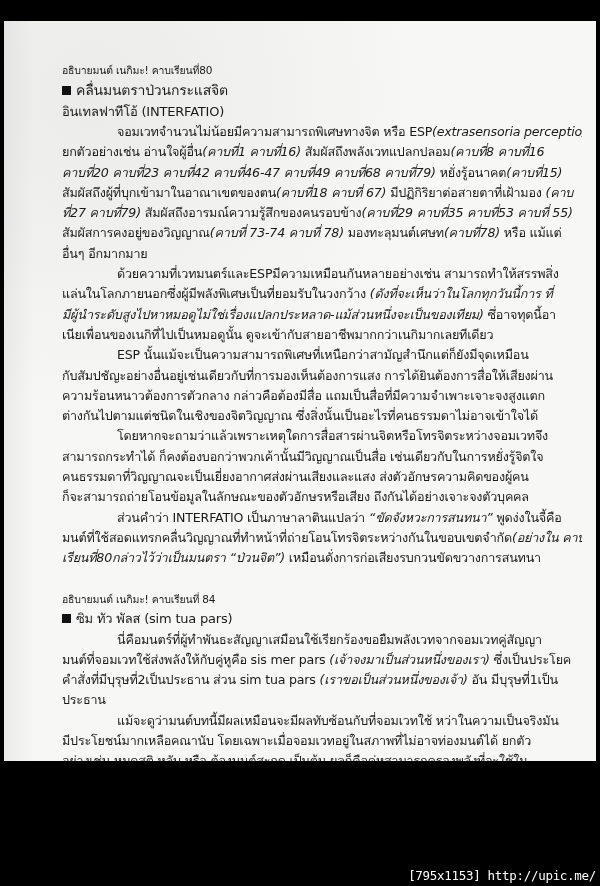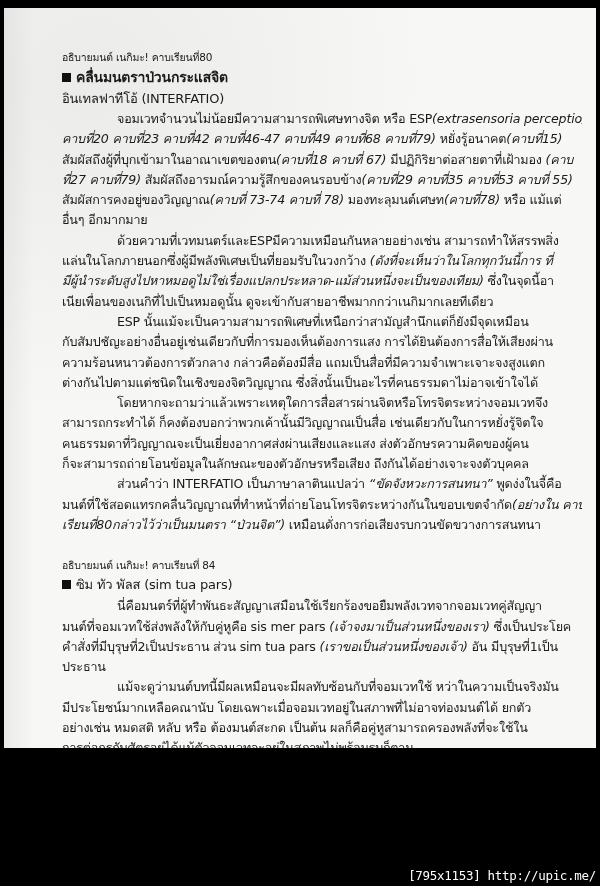--- a/index.html
+++ b/index.html
@@ -10,21 +10,21 @@
     body {
       width: 600px;
       height: 886px;
       position: relative;
       overflow: hidden;
       font-family: "DejaVu Sans", sans-serif;
     }
     .page {
       position: absolute;
       left: 4px;
-      top: 8px;
+      top: 21px;
       width: 592px;
       height: 740px;
       background: #f7f7f5;
       background-image:
         radial-gradient(circle at 15% 10%, rgba(200,200,200,0.25) 0, rgba(255,255,255,0) 40%),
         linear-gradient(to right, rgba(210,210,210,0.35) 0, rgba(255,255,255,0) 30px);
       overflow: hidden;
     }
     .content {
       position: absolute;
@@ -36,21 +36,21 @@
       line-height: 20.3px;
       letter-spacing: -0.2px;
     }
     .caption {
       font-size: 10.5px;
       line-height: 16px;
       height: 16px;
       margin-bottom: 2px;
     }
     .heading {
-      font-weight: bold;
+      font-weight: normal;
       font-size: 14px;
       line-height: 20px;
       height: 21px;
     }
     .heading.light {
       font-weight: normal;
       font-size: 13px;
     }
     .subheading {
       font-size: 13px;
@@ -113,30 +113,31 @@
   <div class="content" id="content">
 
     <div class="caption">อธิบายมนต์ เนกิมะ! คาบเรียนที่80</div>
     <div class="heading">
       <span class="bullet"></span><span>คลื่นมนตราป่วนกระแสจิต</span>
     </div>
     <div class="subheading">อินเทลฟาทีโอ้ (INTERFATIO)</div>
 
     <div>
         <div class="line indent"><span>จอมเวทจำนวนไม่น้อยมีความสามารถพิเศษทางจิต หรือ ESP</span><span class="it">(extrasensoria perceptio)</span></div>
+        <div class="line"><span>ยกตัวอย่างเช่น อ่านใจผู้อื่น</span><span class="it">(คาบที่1 คาบที่16)</span><span>  สัมผัสถึงพลังเวทแปลกปลอม</span><span class="it">(คาบที่8 คาบที่16</span></div>
         <div class="line"><span class="it">คาบที่20 คาบที่23 คาบที่42 คาบที่46-47 คาบที่49 คาบที่68 คาบที่79)</span><span> หยั่งรู้อนาคต</span><span class="it">(คาบที่15)</span></div>
         <div class="line"><span>สัมผัสถึงผู้ที่บุกเข้ามาในอาณาเขตของตน</span><span class="it">(คาบที่18 คาบที่ 67)</span><span> มีปฏิกิริยาต่อสายตาที่เฝ้ามอง </span><span class="it">(คาบ</span></div>
         <div class="line"><span class="it">ที่27 คาบที่79)</span><span> สัมผัสถึงอารมณ์ความรู้สึกของคนรอบข้าง</span><span class="it">(คาบที่29 คาบที่35 คาบที่53 คาบที่ 55)</span></div>
         <div class="line"><span>สัมผัสการคงอยู่ของวิญญาณ</span><span class="it">(คาบที่ 73-74 คาบที่ 78)</span><span> มองทะลุมนต์เศษท</span><span class="it">(คาบที่78)</span><span> หรือ แม้แต่</span></div>
         <div class="line"><span>อื่นๆ อีกมากมาย</span></div>
       </div>
     <div>
         <div class="line indent"><span>ด้วยความที่เวทมนตร์และESPมีความเหมือนกันหลายอย่างเช่น สามารถทำให้สรรพสิ่ง</span></div>
         <div class="line"><span>แล่นในโลกภายนอกซึ่งผู้มีพลังพิเศษเป็นที่ยอมรับในวงกว้าง </span><span class="it">(ดังที่จะเห็นว่าในโลกทุกวันนี้การ ที่</span></div>
-        <div class="line"><span class="it">มีผู้นำระดับสูงไปหาหมอดูไม่ใช่เรื่องแปลกประหลาด-แม้ส่วนหนึ่งจะเป็นของเทียม)</span><span> ซึ่งในจุดนี้อา</span></div>
+        <div class="line"><span class="it">มีผู้นำระดับสูงไปหาหมอดูไม่ใช่เรื่องแปลกประหลาด-แม้ส่วนหนึ่งจะเป็นของเทียม)</span><span> ซึ่อาจทุดนี้อา</span></div>
         <div class="line"><span>เนียเพื่อนของเนกิที่ไปเป็นหมอดูนั้น ดูจะเข้ากับสายอาชีพมากกว่าเนกิมากเลยทีเดียว</span></div>
       </div>
     <div>
         <div class="line indent"><span>ESP  นั้นแม้จะเป็นความสามารถพิเศษที่เหนือกว่าสามัญสำนึกแต่ก็ยังมีจุดเหมือน</span></div>
         <div class="line"><span>กับสัมปชัญะอย่างอื่นอยู่เช่นเดียวกับที่การมองเห็นต้องการแสง การได้ยินต้องการสื่อให้เสียงผ่าน</span></div>
         <div class="line"><span>ความร้อนหนาวต้องการตัวกลาง  กล่าวคือต้องมีสื่อ  แถมเป็นสื่อที่มีความจำเพาะเจาะจงสูงแตก</span></div>
         <div class="line"><span>ต่างกันไปตามแต่ชนิดในเชิงของจิตวิญญาณ ซึ่งสิ่งนั้นเป็นอะไรที่คนธรรมดาไม่อาจเข้าใจได้</span></div>
       </div>
     <div>
         <div class="line indent"><span>โดยหากจะถามว่าแล้วเพราะเหตุใดการสื่อสารผ่านจิตหรือโทรจิตระหว่างจอมเวทจึง</span></div>

